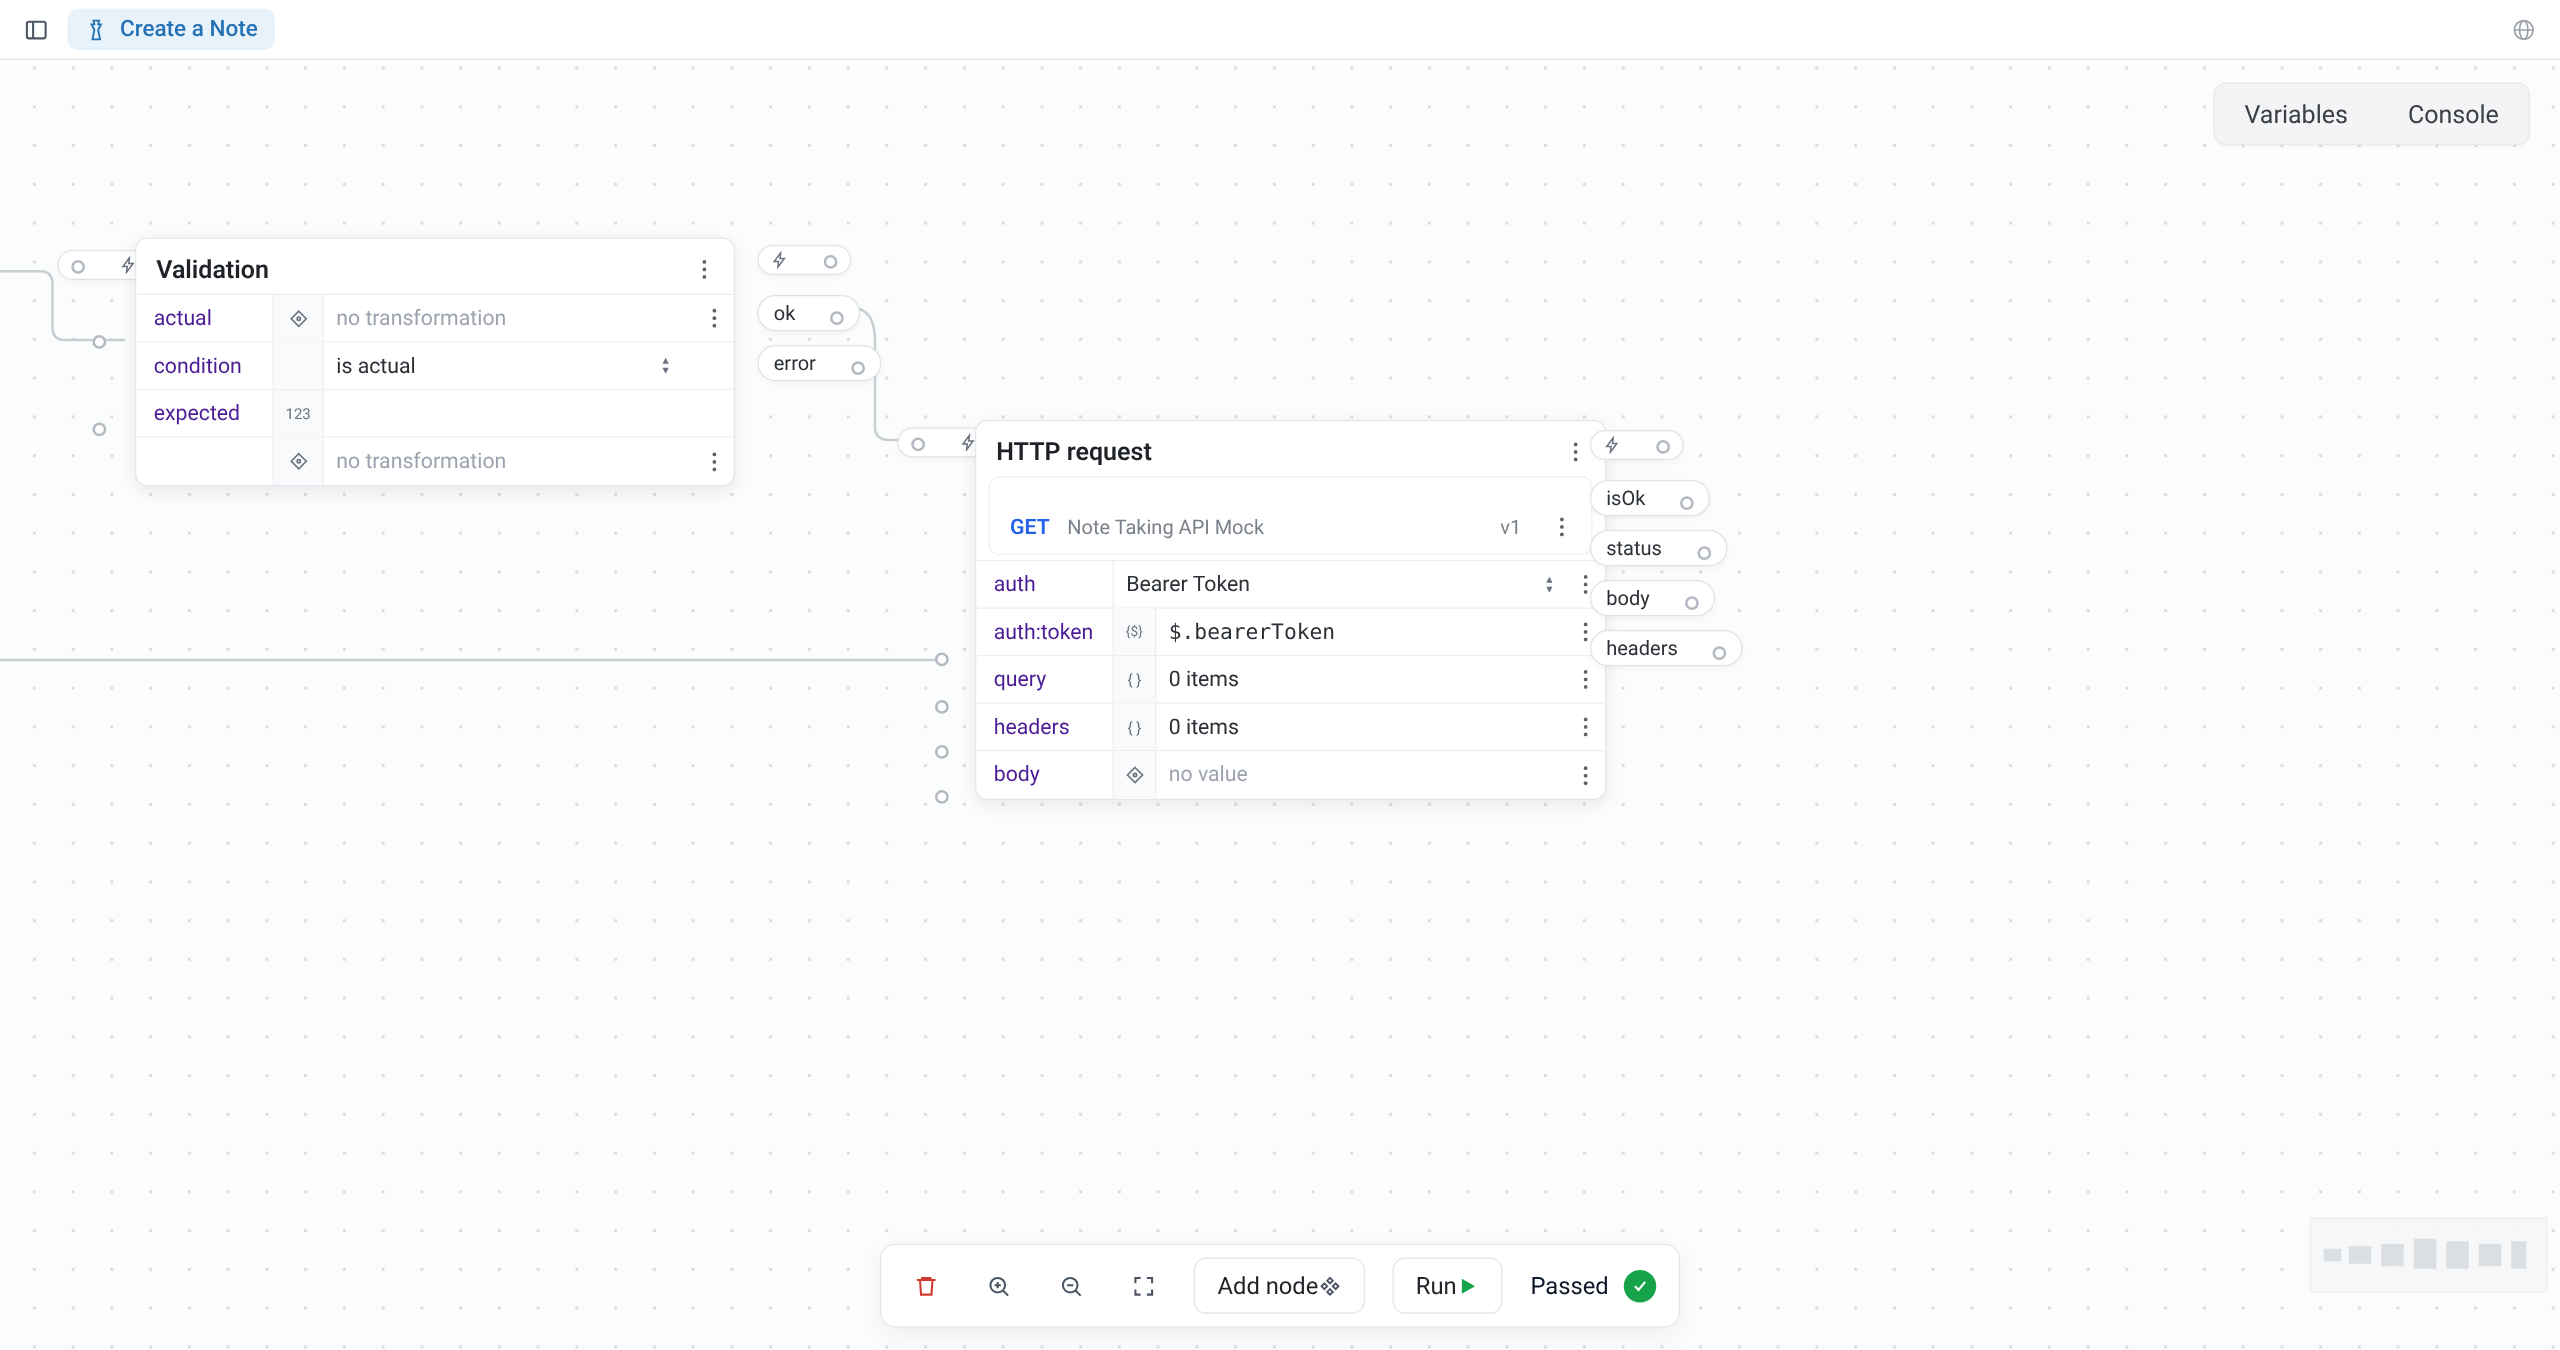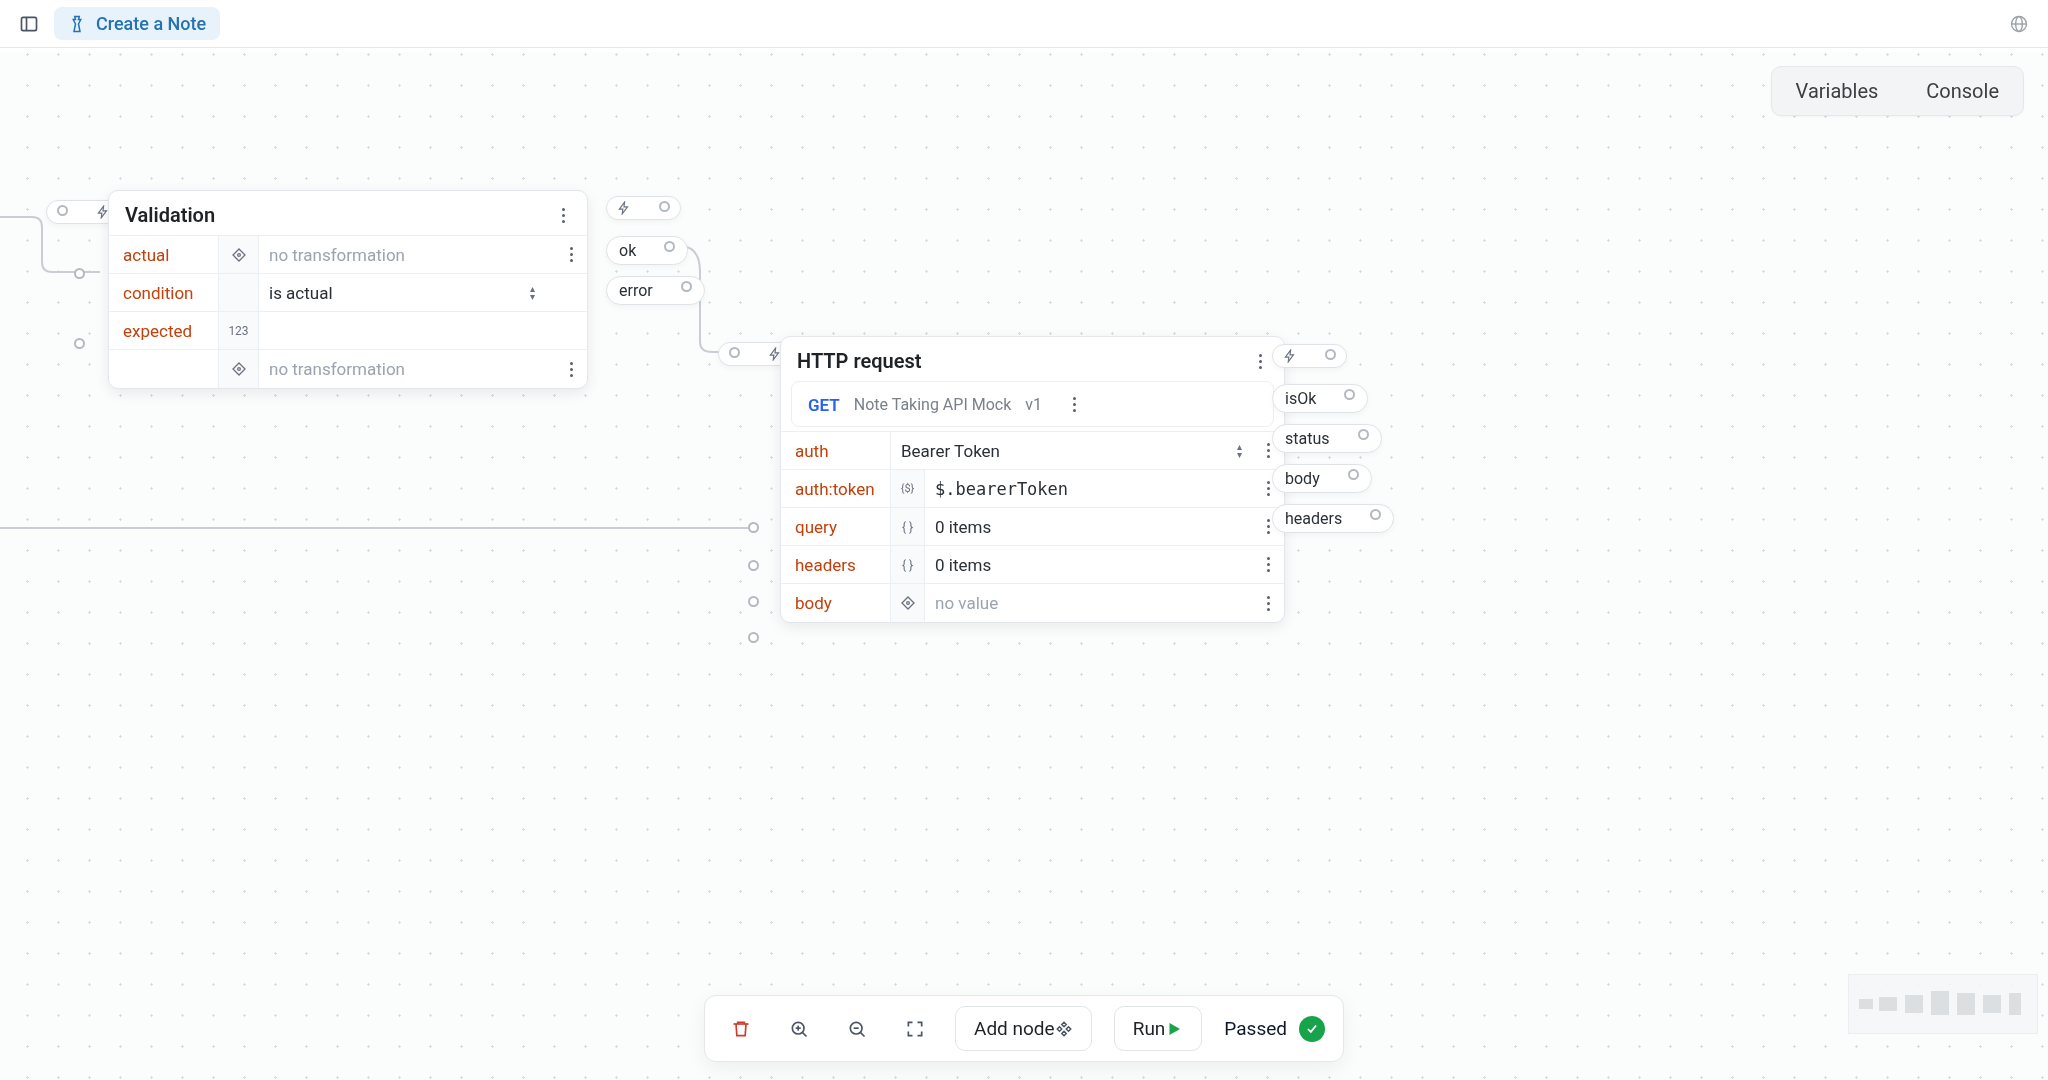--- a/index.html
+++ b/index.html
@@ -88,21 +88,21 @@
     display: grid;
     grid-template-columns: 110px 40px 1fr 32px;
     align-items: center;
     border-bottom: 1px solid #eceff2;
     min-height: 38px;
   }
   .row:last-child { border-bottom: none; }
   .row .label {
     padding: 8px 0 8px 14px;
     font-size: 17px;
-    color: #c2410c;
+    color: #4c1d95;
     border-right: 1px solid #eceff2;
     align-self: stretch;
     display: flex; align-items: center;
   }
   .row .badge {
     align-self: stretch;
     display: flex; align-items: center; justify-content: center;
     border-right: 1px solid #eceff2;
     font-size: 12px; color: #6b7280;
     background: #f9fafb;
@@ -121,37 +121,37 @@
   }
   .row.no-label { grid-template-columns: 110px 40px 1fr 32px; }
   .row.no-label .label { background: transparent; }
   .row .sel-caret {
     display: inline-flex; flex-direction: column; gap: 0px; margin-left: auto; padding-right: 10px; color: #6b7280;
     font-size: 10px; line-height: 8px;
   }
 
   
   .http-head {
-    padding: 11px 16px 10px 16px;
-    display: flex; flex-direction: row;
+    padding: 28px 16px 10px 16px;
+    display: flex; flex-direction: column;
     border: 1px solid #eceff2;
     border-radius: 8px;
     margin: 0 10px 4px 10px;
     position: relative;
   }
   .http-head-top { display: flex; align-items: center; gap: 14px; }
   .http-method { color: #2563eb; font-weight: 600; font-size: 17px; }
   .http-api { color: #7a818a; font-size: 16px; }
   .http-version { color: #7a818a; font-size: 16px; margin-left: auto; }
   .http-endpoint { font-size: 19px; color: #1f2328; margin-top: 6px; }
 
   
   .port {
     position: absolute;
-    display: inline-flex; align-items: flex-start; gap: 28px;
+    display: inline-flex; align-items: flex-end; gap: 28px;
     background: #fff;
     border: 1px solid #dfe3e7;
     border-radius: 999px;
     padding: 4px 12px;
     font-size: 16px;
     color: #2b3036;
     box-shadow: 0 2px 6px rgba(0,0,0,.04);
   }
   .port .ring {
     width: 11px; height: 11px; border: 2px solid #b3b9c0; border-radius: 50%;

